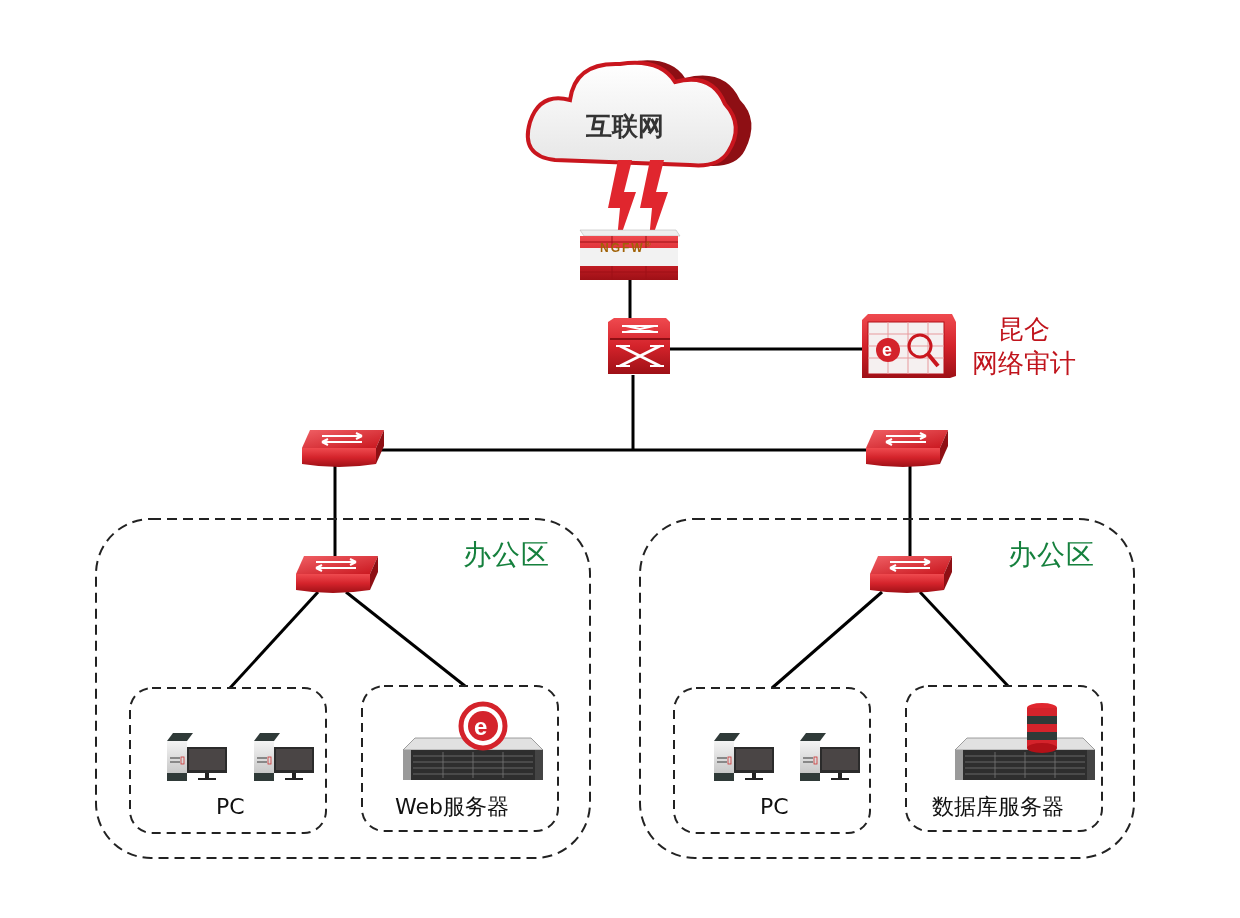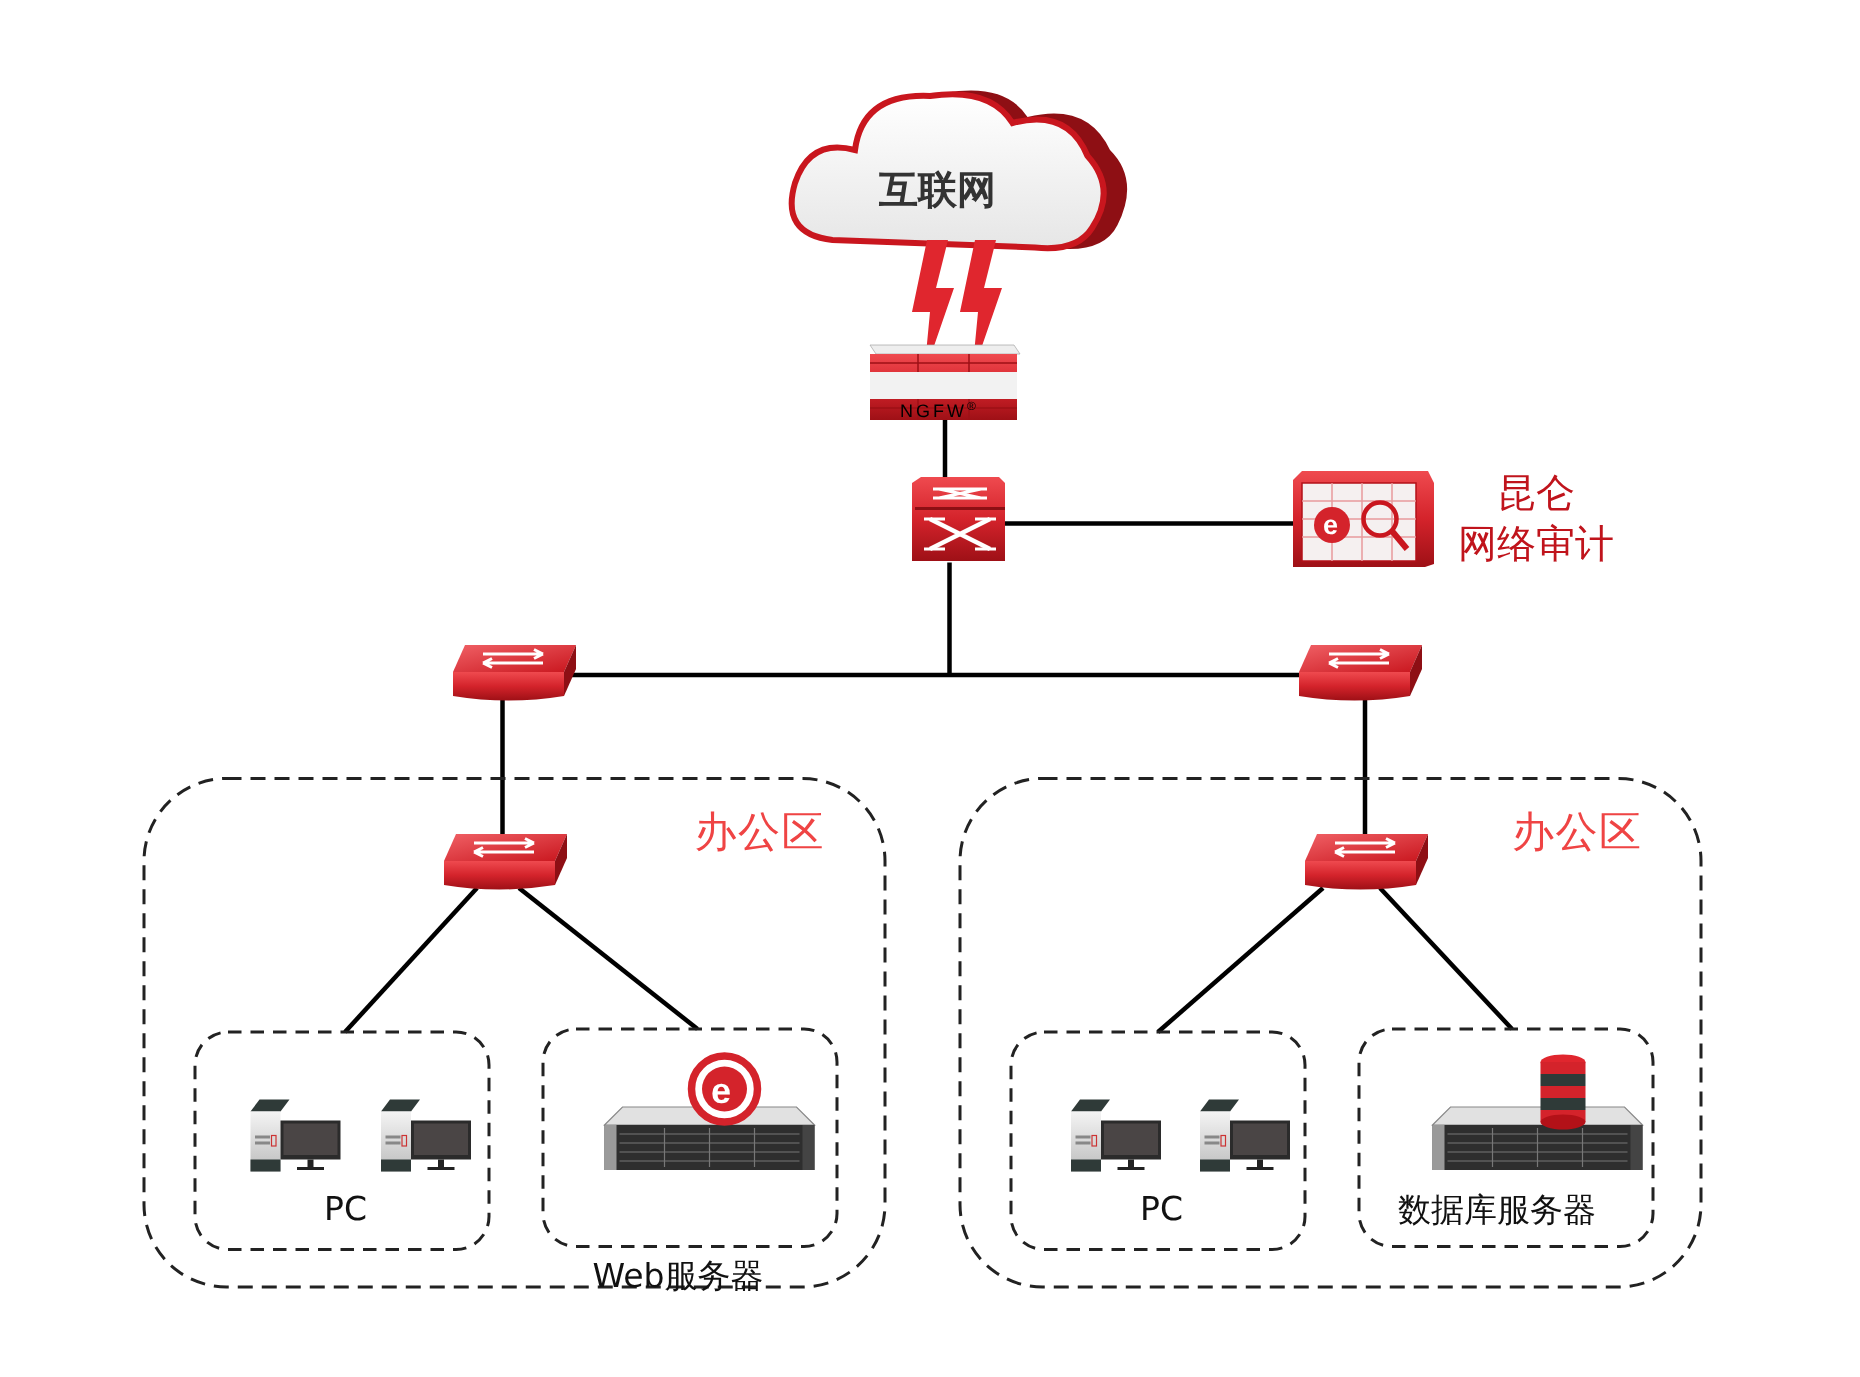--- a/index.html
+++ b/index.html
@@ -1,20 +1,20 @@
 <!DOCTYPE html>
 <html><head>
 <meta charset="utf-8">
 <style>
   html, body { margin:0; padding:0; background:#ffffff; }
   body { width:1240px; height:918px; position:relative; overflow:hidden;
          font-family:"DejaVu Sans", "Liberation Sans", sans-serif; }
   #canvas { position:absolute; left:0; top:0; }
   .lbl { position:absolute; white-space:nowrap; }
-  .zone-label { font-size:28px; color:#ef4444; letter-spacing:1px; }
+  .zone-label { font-size:28px; color:#15803d; letter-spacing:1px; }
   .node-label { font-size:22px; color:#111; }
   .audit-label { font-size:26px; color:#c0141c; text-align:center; line-height:34px; }
   .cloud-label { font-size:26px; color:#333; font-weight:bold; }
 </style>
 </head>
 <body>
 
 <svg id="canvas" width="1240" height="918" viewBox="0 0 1240 918">
   <defs>
     <linearGradient id="redG" x1="0" y1="0" x2="0" y2="1">
@@ -185,28 +185,28 @@
       <rect x="0" y="20" width="30" height="8" fill="#d4232b"></rect>
       <rect x="0" y="28" width="30" height="8" fill="#2f3a38"></rect>
       <rect x="0" y="36" width="30" height="8" fill="#d4232b"></rect>
       <ellipse cx="15" cy="44" rx="15" ry="5" fill="#b31118"></ellipse>
     </g>
   </g>
 </svg>
 
 <div class="lbl cloud-label" style="left:586px; top:109px;font-family:Liberation Mono, monospace;">互联网</div>
 
-<div class="lbl" style="left:600px; top:266px; font-size:12px; font-weight:normal; color:#000000; letter-spacing:2px; font-family:'Liberation Sans', sans-serif;">
+<div class="lbl" style="left:600px; top:240px; font-size:12px; font-weight:bold; color:#a16207; letter-spacing:2px; font-family:'Liberation Sans', sans-serif;">
   <span>NGFW</span><sup style="font-size:8px;">®</sup>
 </div>
 
 <div class="lbl audit-label" style="left:964px; top:312px; width:120px;">
   <div>昆仑</div>
   <div>网络审计</div>
 </div>
 
 <div class="lbl zone-label" style="left:463px; top:536px;">办公区</div>
 <div class="lbl zone-label" style="left:1008px; top:536px;">办公区</div>
 
 <div class="lbl node-label" style="left:216px; top:794px;">PC</div>
-<div class="lbl node-label" style="left:395px; top:792px;margin-top:44px;">Web服务器</div>
+<div class="lbl node-label" style="left:395px; top:792px;">Web服务器</div>
 <div class="lbl node-label" style="left:760px; top:794px;">PC</div>
 <div class="lbl node-label" style="left:932px; top:792px;">数据库服务器</div>
 
 </body></html>

